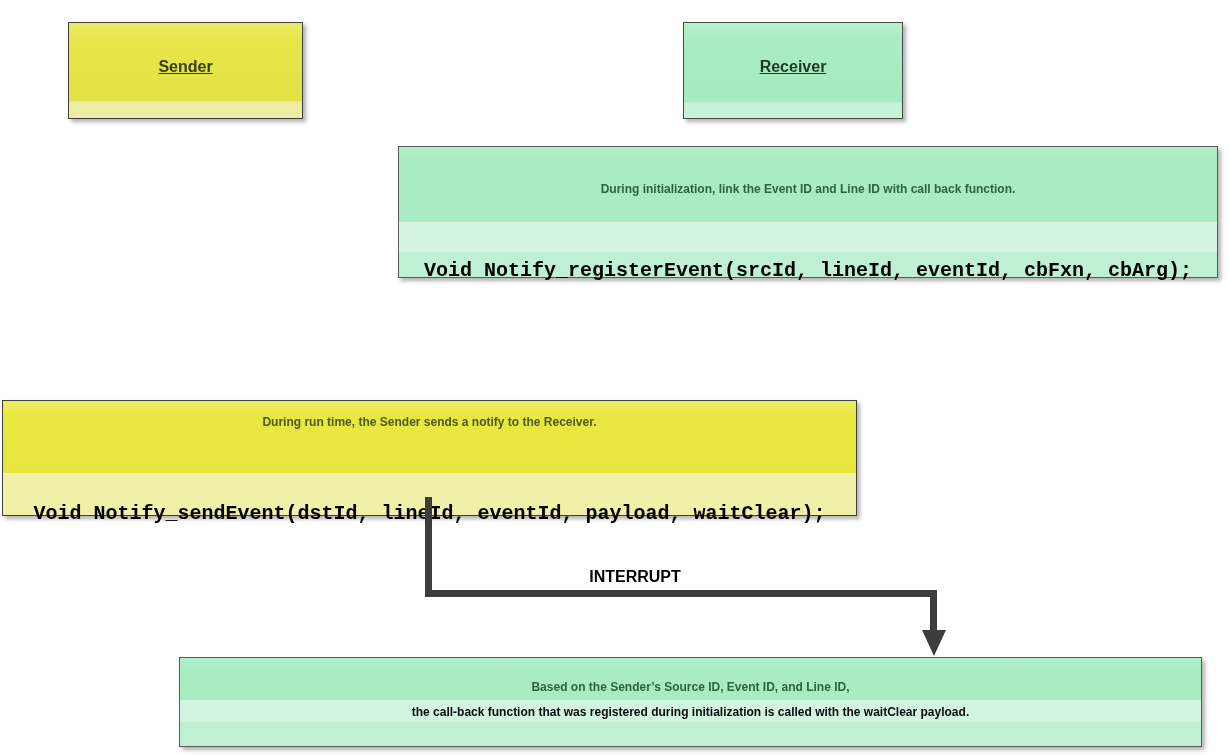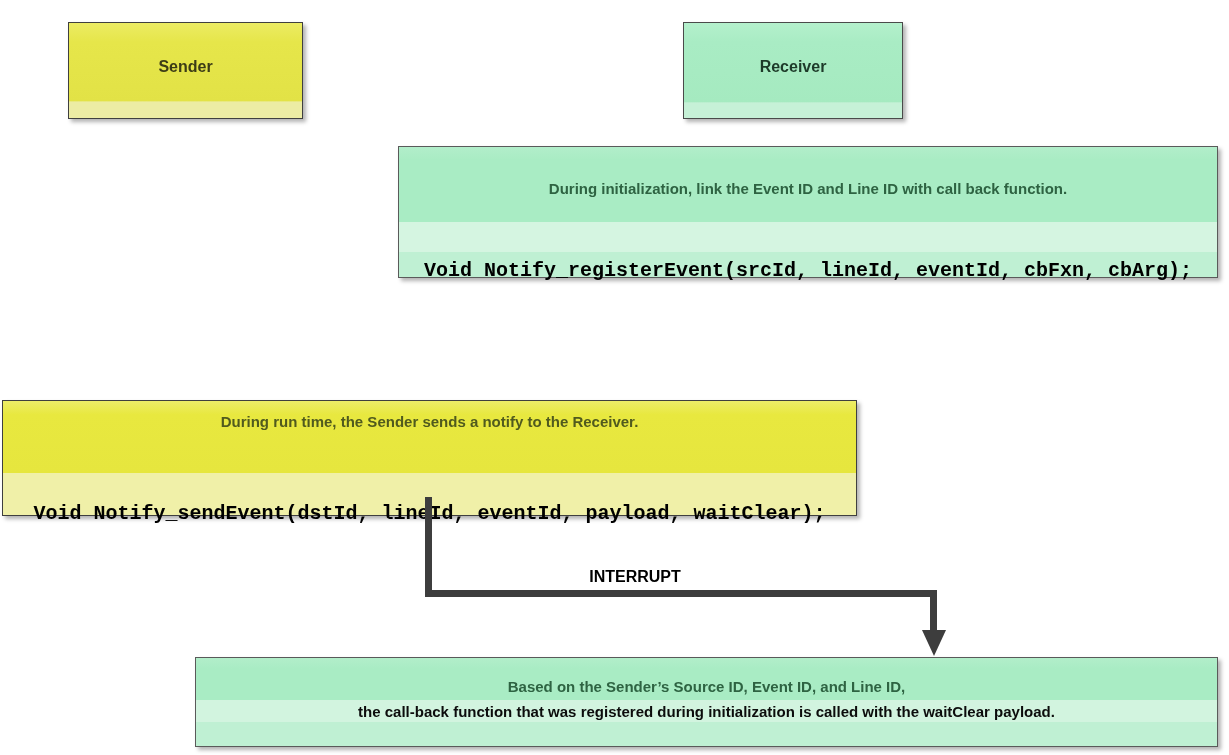--- a/index.html
+++ b/index.html
@@ -23,20 +23,21 @@
     box-shadow: 3px 3px 4px rgba(0,0,0,0.30);
   }
   
   .actor {
     display: flex;
     align-items: center;
     justify-content: center;
     font-weight: bold;
     font-size: 16px;
     padding-bottom: 8px;
+    text-decoration: underline;
   }
   #sender-box {
     left: 68px; top: 22px; width: 235px; height: 97px;
     border: 1px solid #3f3f3f;
     background: linear-gradient(180deg,
       #ecec63 0%, #e6e64a 20%, #e2e246 82%,
       #ececa4 83%, #ececa4 100%);
     color: #3c3c16;
   }
   #receiver-box {
@@ -46,21 +47,21 @@
       #b4f0cc 0%, #a9ecc4 20%, #a5eac0 83%,
       #c6f1d7 84%, #c6f1d7 100%);
     color: #1d3a29;
   }
   
   .note-title {
     position: absolute;
     left: 0; width: 100%;
     text-align: center;
     font-weight: bold;
-    font-size: 15px;
+    font-size: 12px;
     line-height: 18px;
   }
   .note-code {
     position: absolute;
     left: 0; width: 100%;
     text-align: center;
     font-family: "Liberation Mono", "DejaVu Sans Mono", monospace;
     font-weight: bold;
     font-size: 20px;
     line-height: 24px;
@@ -81,21 +82,21 @@
   #send-box {
     left: 2px; top: 400px; width: 855px; height: 116px;
     border: 1px solid #3f3f3f;
     background: linear-gradient(180deg,
       #eded68 0%, #e8e83f 12%, #e6e63e 63%,
       #f0f0a8 63%, #f0f0a8 100%);
   }
   #send-box .note-title { top: 12px; color: #505a1e; }
   #send-box .note-code  { top: 69px; }
   #callback-box {
-    left: 195px; top: 657px; width: 1023px; height: 90px;
+    left: 179px; top: 657px; width: 1023px; height: 90px;
     border: 1px solid #5a5a5a;
     background: linear-gradient(180deg,
       #b2eeca 0%, #a9ecc4 12%, #a9ecc4 48%,
       #d2f4df 48%, #d2f4df 73%,
       #bff0d3 73%, #bff0d3 100%);
   }
   #callback-box .line1 { top: 20px; color: #2e6342; }
   #callback-box .line2 { top: 45px; color: #0c0c0c; }
   
   .arrow-seg {

